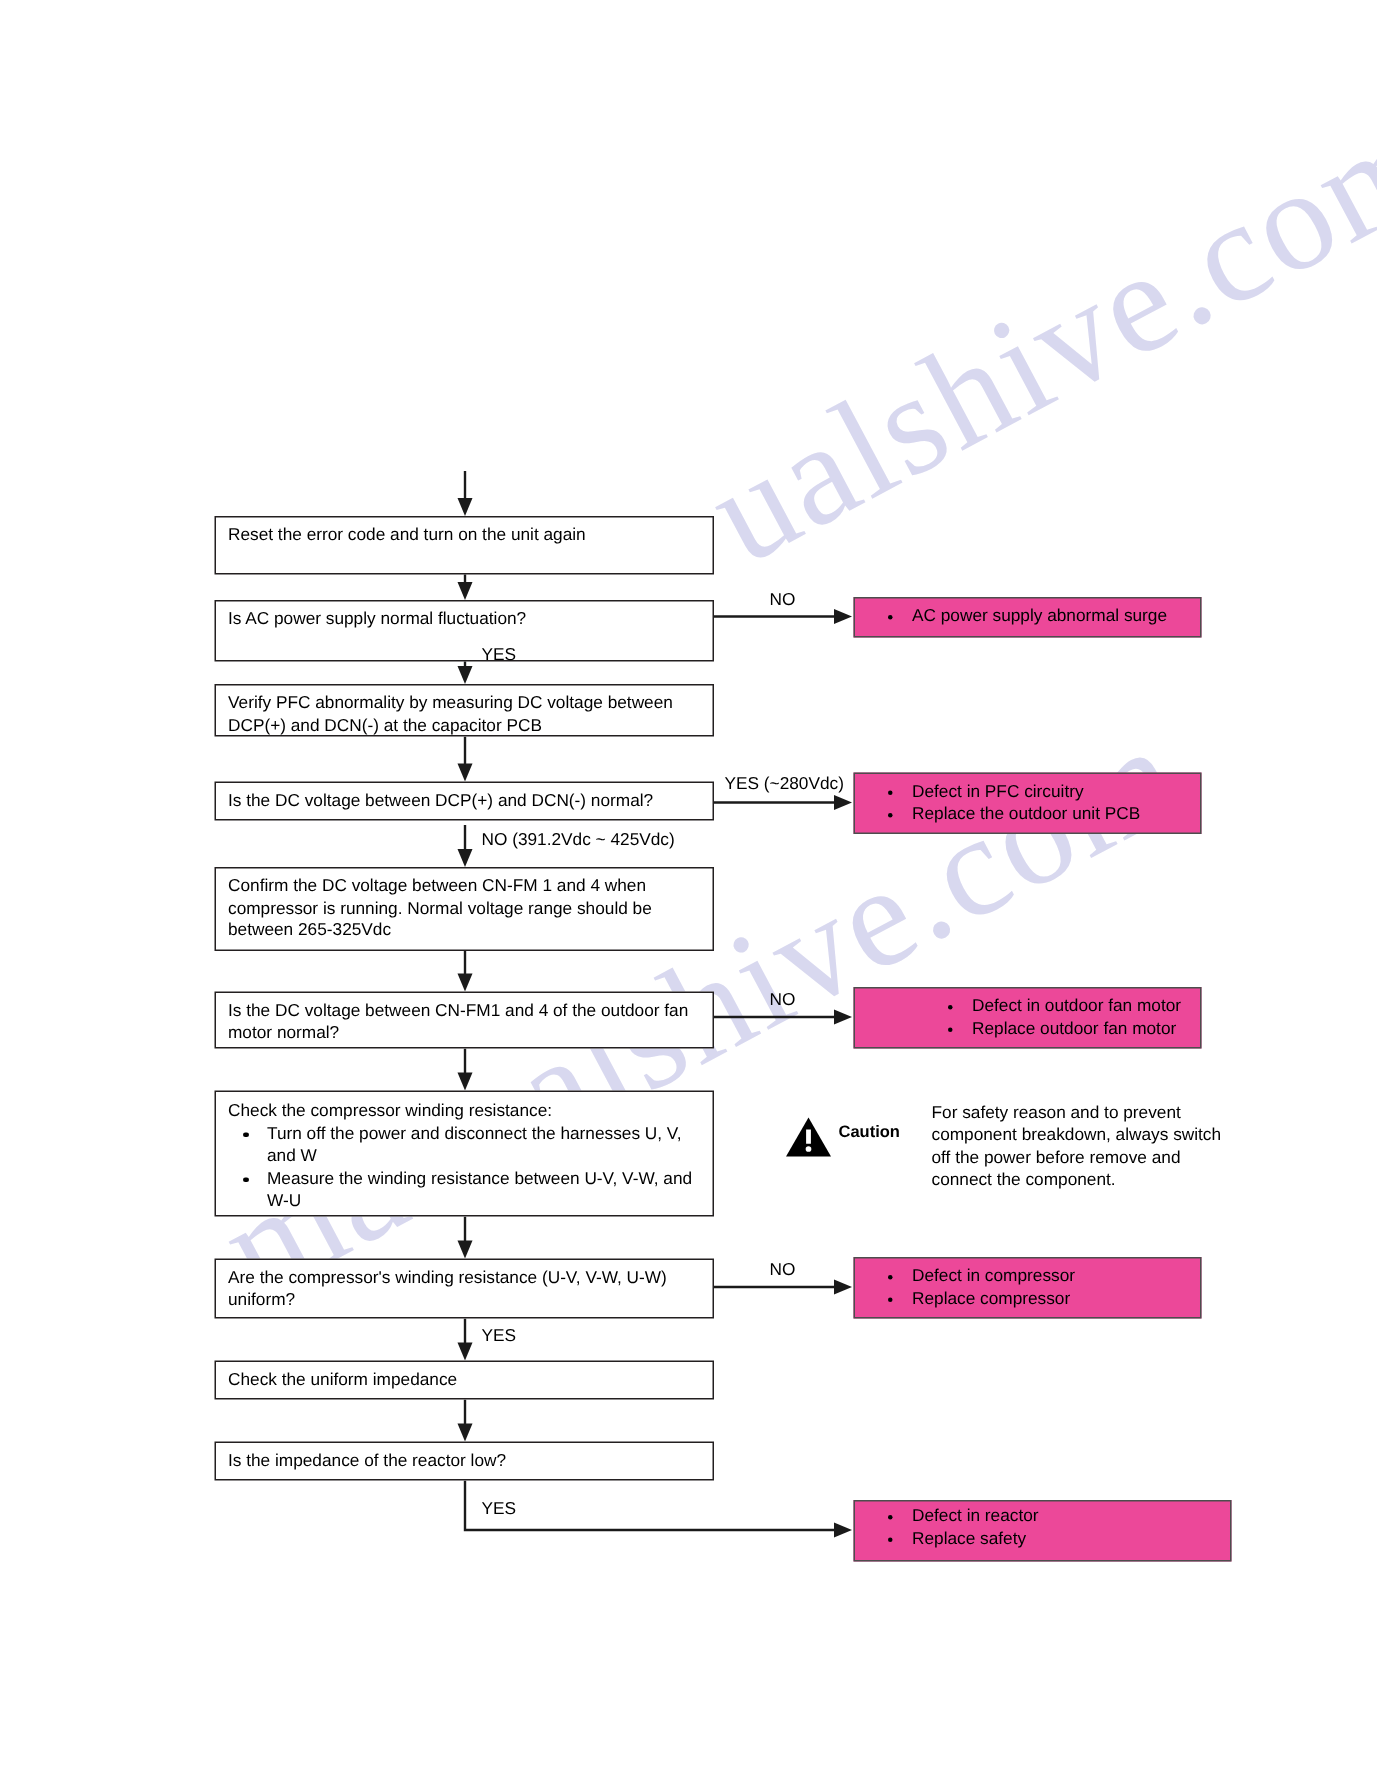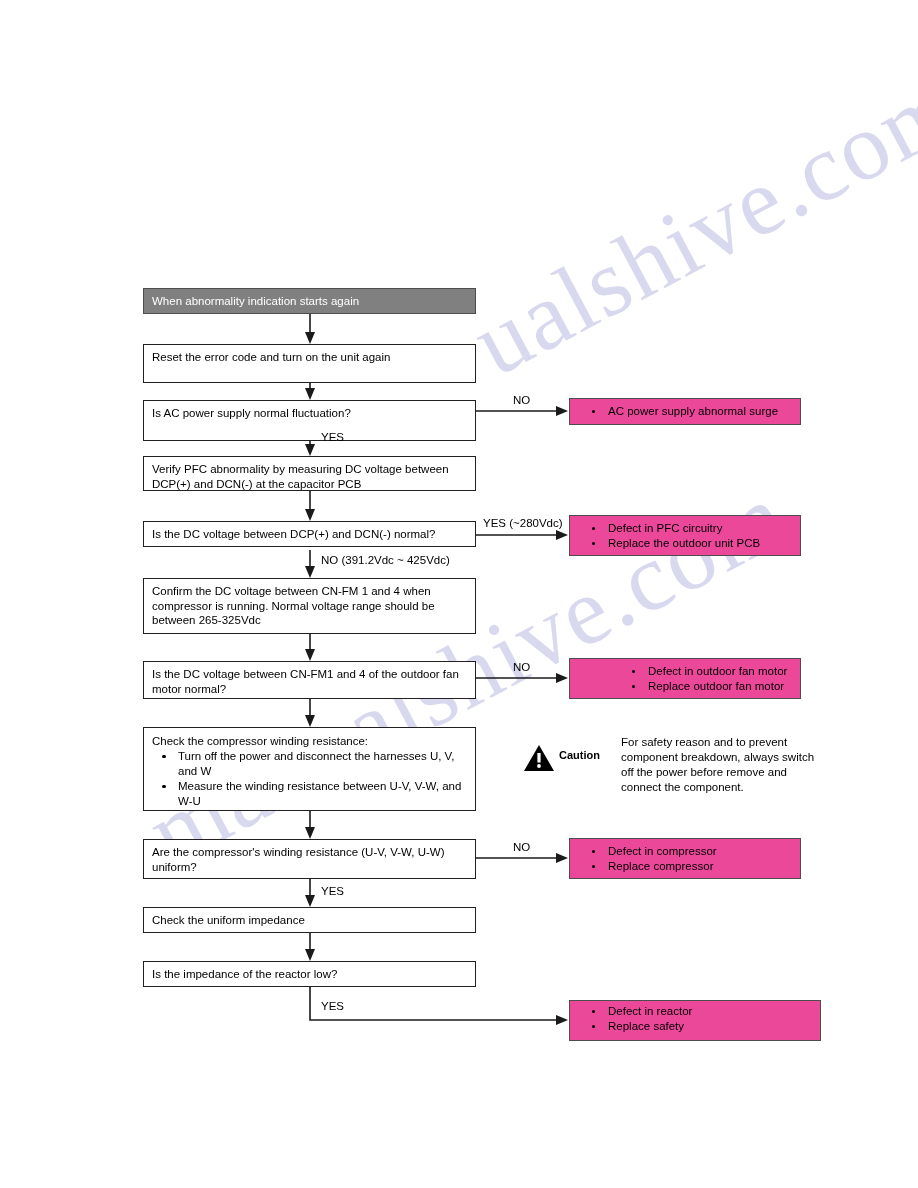--- a/index.html
+++ b/index.html
@@ -210,23 +210,20 @@
 
   <line x1="310" y1="933" x2="310" y2="953"></line>
   <polygon points="310,961 305,949 315,949"></polygon>
 
   <path d="M 310 987 L 310 1020 L 560 1020"></path>
   <polygon points="568,1020 556,1015 556,1025"></polygon>
 </svg>
 
 <div id="diagram">
 
-  <div class="node header" style="left:143px; top:288px; width:333px; height:26px;">
-    <span class="line">When abnormality indication starts again</span>
-  </div>
 
   <div class="node" style="left:143px; top:344px; width:333px; height:39px;">
     <span class="line">Reset the error code and turn on the unit again</span>
   </div>
 
   <div class="node" style="left:143px; top:400px; width:333px; height:41px;">
     <span class="line">Is AC power supply normal fluctuation?</span>
   </div>
 
   <div class="node" style="left:143px; top:456px; width:333px; height:35px;">

